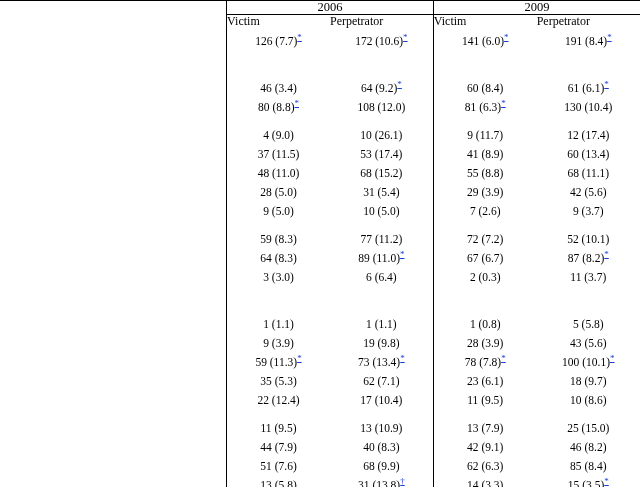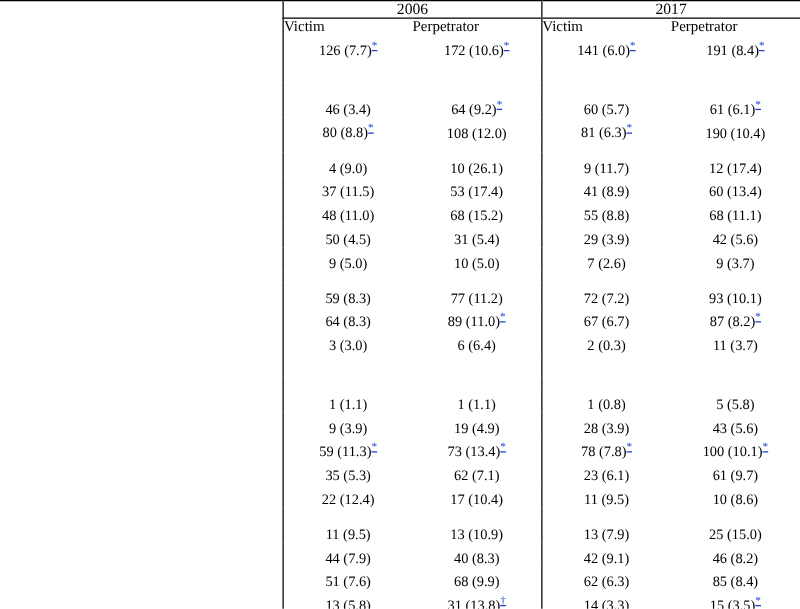--- a/index.html
+++ b/index.html
@@ -90,21 +90,21 @@
       <col class="c-label">
       <col class="c-num">
       <col class="c-num">
       <col class="c-num">
       <col class="c-num">
     </colgroup>
     <thead>
       <tr>
         <th class="rule-top"></th>
         <th class="hdr-year rule-top vrule-l" colspan="2">2006</th>
-        <th class="hdr-year rule-top vrule-l" colspan="2">2017</th>
+        <th class="hdr-year rule-top vrule-l" colspan="2">2009</th>
       </tr>
       <tr>
         <th></th>
         <th class="hdr-sub vrule-l">Victim</th>
         <th class="hdr-sub">Perpetrator</th>
         <th class="hdr-sub vrule-l">Victim</th>
         <th class="hdr-sub">Perpetrator</th>
       </tr>
     </thead>
     <tbody id="tbody">
@@ -126,29 +126,29 @@
           <td></td>
           <td class="vrule-l"></td>
           <td></td>
           <td class="vrule-l"></td>
           <td></td>
         </tr>
         <tr>
           <td class="lbl indent1">Male</td>
           <td class="num vrule-l">46 (3.4)</td>
           <td class="num">64 (9.2)<sup class="mark"><a class="marklink" href="#">*</a></sup></td>
-          <td class="num vrule-l">60 (5.7)</td>
+          <td class="num vrule-l">60 (8.4)</td>
           <td class="num">61 (6.1)<sup class="mark"><a class="marklink" href="#">*</a></sup></td>
         </tr>
         <tr>
           <td class="lbl indent1">Female</td>
           <td class="num vrule-l">80 (8.8)<sup class="mark"><a class="marklink" href="#">*</a></sup></td>
           <td class="num">108 (12.0)</td>
           <td class="num vrule-l">81 (6.3)<sup class="mark"><a class="marklink" href="#">*</a></sup></td>
-          <td class="num">190 (10.4)</td>
+          <td class="num">130 (10.4)</td>
         </tr>
         <tr class="spacer">
           <td></td>
           <td class="vrule-l"></td>
           <td></td>
           <td class="vrule-l"></td>
           <td></td>
         </tr>
         <tr>
           <td class="lbl indent1">12 years</td>
@@ -166,21 +166,21 @@
         </tr>
         <tr>
           <td class="lbl indent1">14 years</td>
           <td class="num vrule-l">48 (11.0)</td>
           <td class="num">68 (15.2)</td>
           <td class="num vrule-l">55 (8.8)</td>
           <td class="num">68 (11.1)</td>
         </tr>
         <tr>
           <td class="lbl indent1">15 years</td>
-          <td class="num vrule-l">50 (4.5)</td>
+          <td class="num vrule-l">28 (5.0)</td>
           <td class="num">31 (5.4)</td>
           <td class="num vrule-l">29 (3.9)</td>
           <td class="num">42 (5.6)</td>
         </tr>
         <tr>
           <td class="lbl indent1">16 years</td>
           <td class="num vrule-l">9 (5.0)</td>
           <td class="num">10 (5.0)</td>
           <td class="num vrule-l">7 (2.6)</td>
           <td class="num">9 (3.7)</td>
@@ -190,21 +190,21 @@
           <td class="vrule-l"></td>
           <td></td>
           <td class="vrule-l"></td>
           <td></td>
         </tr>
         <tr>
           <td class="lbl indent1">Elementary school</td>
           <td class="num vrule-l">59 (8.3)</td>
           <td class="num">77 (11.2)</td>
           <td class="num vrule-l">72 (7.2)</td>
-          <td class="num">93 (10.1)</td>
+          <td class="num">52 (10.1)</td>
         </tr>
         <tr>
           <td class="lbl indent1">Middle school</td>
           <td class="num vrule-l">64 (8.3)</td>
           <td class="num">89 (11.0)<sup class="mark"><a class="marklink" href="#">*</a></sup></td>
           <td class="num vrule-l">67 (6.7)</td>
           <td class="num">87 (8.2)<sup class="mark"><a class="marklink" href="#">*</a></sup></td>
         </tr>
         <tr>
           <td class="lbl indent1">High school+</td>
@@ -230,37 +230,37 @@
         <tr>
           <td class="lbl indent1">Lowest</td>
           <td class="num vrule-l">1 (1.1)</td>
           <td class="num">1 (1.1)</td>
           <td class="num vrule-l">1 (0.8)</td>
           <td class="num">5 (5.8)</td>
         </tr>
         <tr>
           <td class="lbl indent1">Low</td>
           <td class="num vrule-l">9 (3.9)</td>
-          <td class="num">19 (4.9)</td>
+          <td class="num">19 (9.8)</td>
           <td class="num vrule-l">28 (3.9)</td>
           <td class="num">43 (5.6)</td>
         </tr>
         <tr>
           <td class="lbl indent1">Middle</td>
           <td class="num vrule-l">59 (11.3)<sup class="mark"><a class="marklink" href="#">*</a></sup></td>
           <td class="num">73 (13.4)<sup class="mark"><a class="marklink" href="#">*</a></sup></td>
           <td class="num vrule-l">78 (7.8)<sup class="mark"><a class="marklink" href="#">*</a></sup></td>
           <td class="num">100 (10.1)<sup class="mark"><a class="marklink" href="#">*</a></sup></td>
         </tr>
         <tr>
           <td class="lbl indent1">High</td>
           <td class="num vrule-l">35 (5.3)</td>
           <td class="num">62 (7.1)</td>
           <td class="num vrule-l">23 (6.1)</td>
-          <td class="num">61 (9.7)</td>
+          <td class="num">18 (9.7)</td>
         </tr>
         <tr>
           <td class="lbl indent1">Highest</td>
           <td class="num vrule-l">22 (12.4)</td>
           <td class="num">17 (10.4)</td>
           <td class="num vrule-l">11 (9.5)</td>
           <td class="num">10 (8.6)</td>
         </tr>
         <tr class="spacer">
           <td></td>

